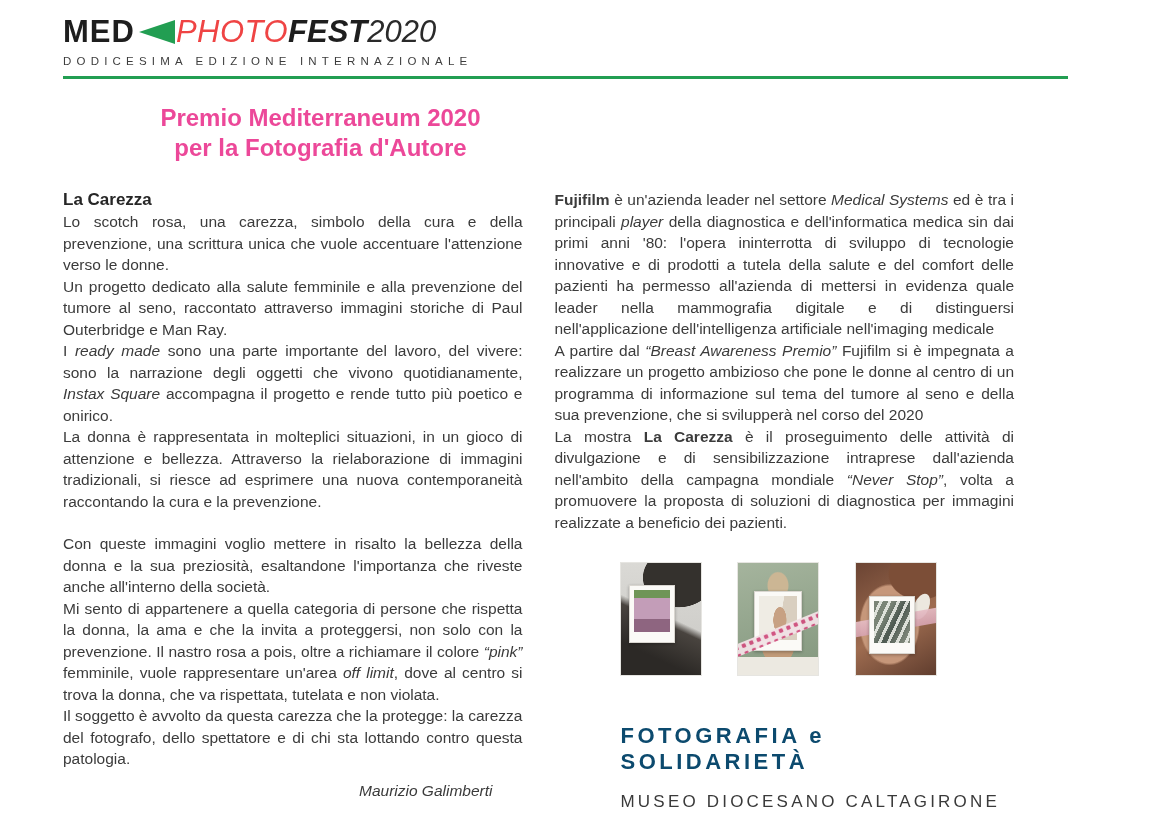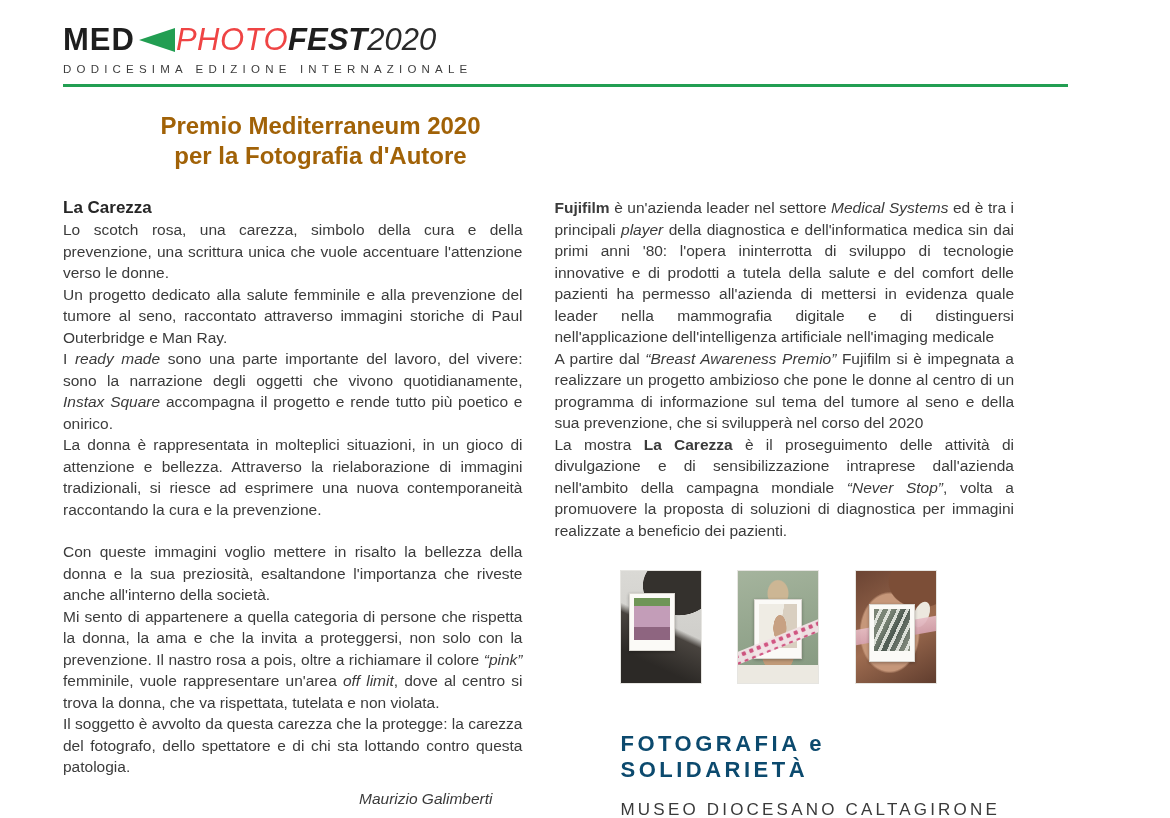--- a/index.html
+++ b/index.html
@@ -1,36 +1,36 @@
 <!DOCTYPE html>
 <html><head>
 <meta charset="utf-8">
 <style>
   * { margin:0; padding:0; box-sizing:border-box; }
   html,body { background:#ffffff; }
   body { font-family:"Liberation Sans", sans-serif; color:#3b3b3b; }
   .page {
     position:relative; width:1068px; height:818px; background:#fff;
-    padding:22px 54px 0 63px; overflow:hidden;
+    padding:14px 54px 0 63px; overflow:hidden;
   }
 
   
   .logo-row { display:flex; align-items:center; height:36px; }
   .logo-med { font-size:31px; font-weight:bold; color:#1e1e1e; letter-spacing:1px; }
   .logo-tri { width:0; height:0; border-top:12px solid transparent; border-bottom:12px solid transparent;
               border-right:36px solid #229e52; margin:0 1px 0 4px; }
   .logo-photo { font-size:31px; font-style:italic; color:#ef4444; letter-spacing:.5px; }
   .logo-fest  { font-size:31px; font-style:italic; font-weight:bold; color:#1e1e1e; }
   .logo-year  { font-size:31px; font-style:italic; color:#2a2a2a; }
   .tagline { margin-top:5px; font-size:11.5px; letter-spacing:5.2px; color:#3d3d3d; }
   .rule { margin-top:9px; width:1053px; height:3px; background:#229e52; }
 
   
   .title { margin-top:24px; width:515px; text-align:center;
-           font-size:24px; line-height:30px; font-weight:bold; color:#a16207; }
+           font-size:24px; line-height:30px; font-weight:bold; color:#ec4899; }
 
   
   .columns { display:flex; margin-top:26px; }
   .col { width:515px; }
   .col.left { margin-right:32px; }
   .col p { font-size:15.5px; line-height:21.5px; text-align:justify; color:#3b3b3b; }
   .col h2 { font-size:17px; line-height:22px; font-weight:bold; color:#262626; }
   .gap-top { margin-top:21px; }
   .rt-i { font-style:italic; }
   .rt-b { font-weight:bold; }

